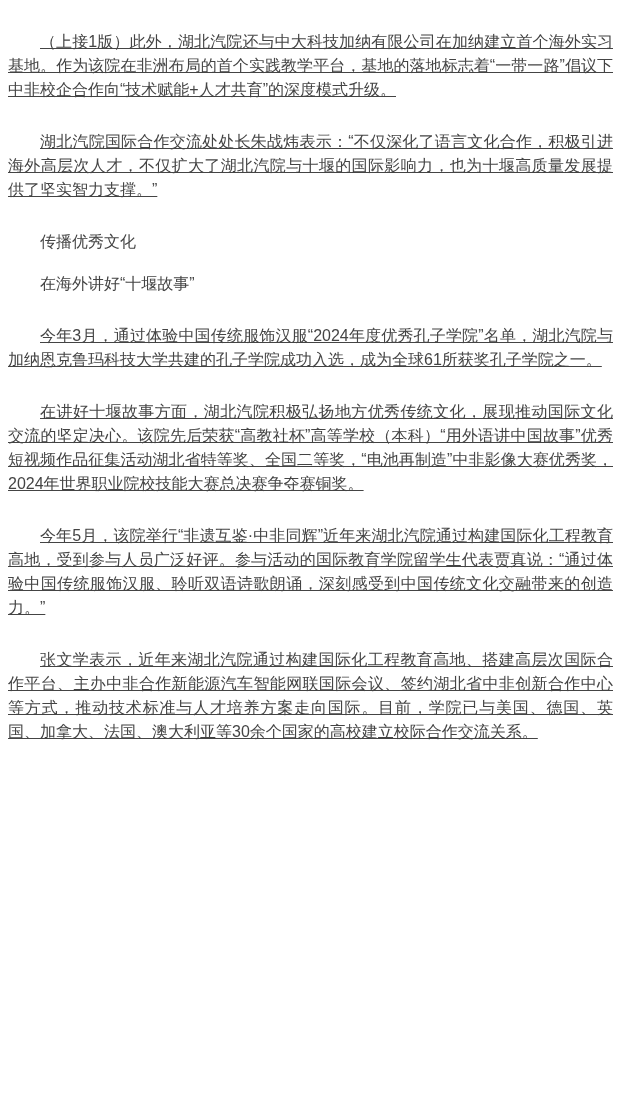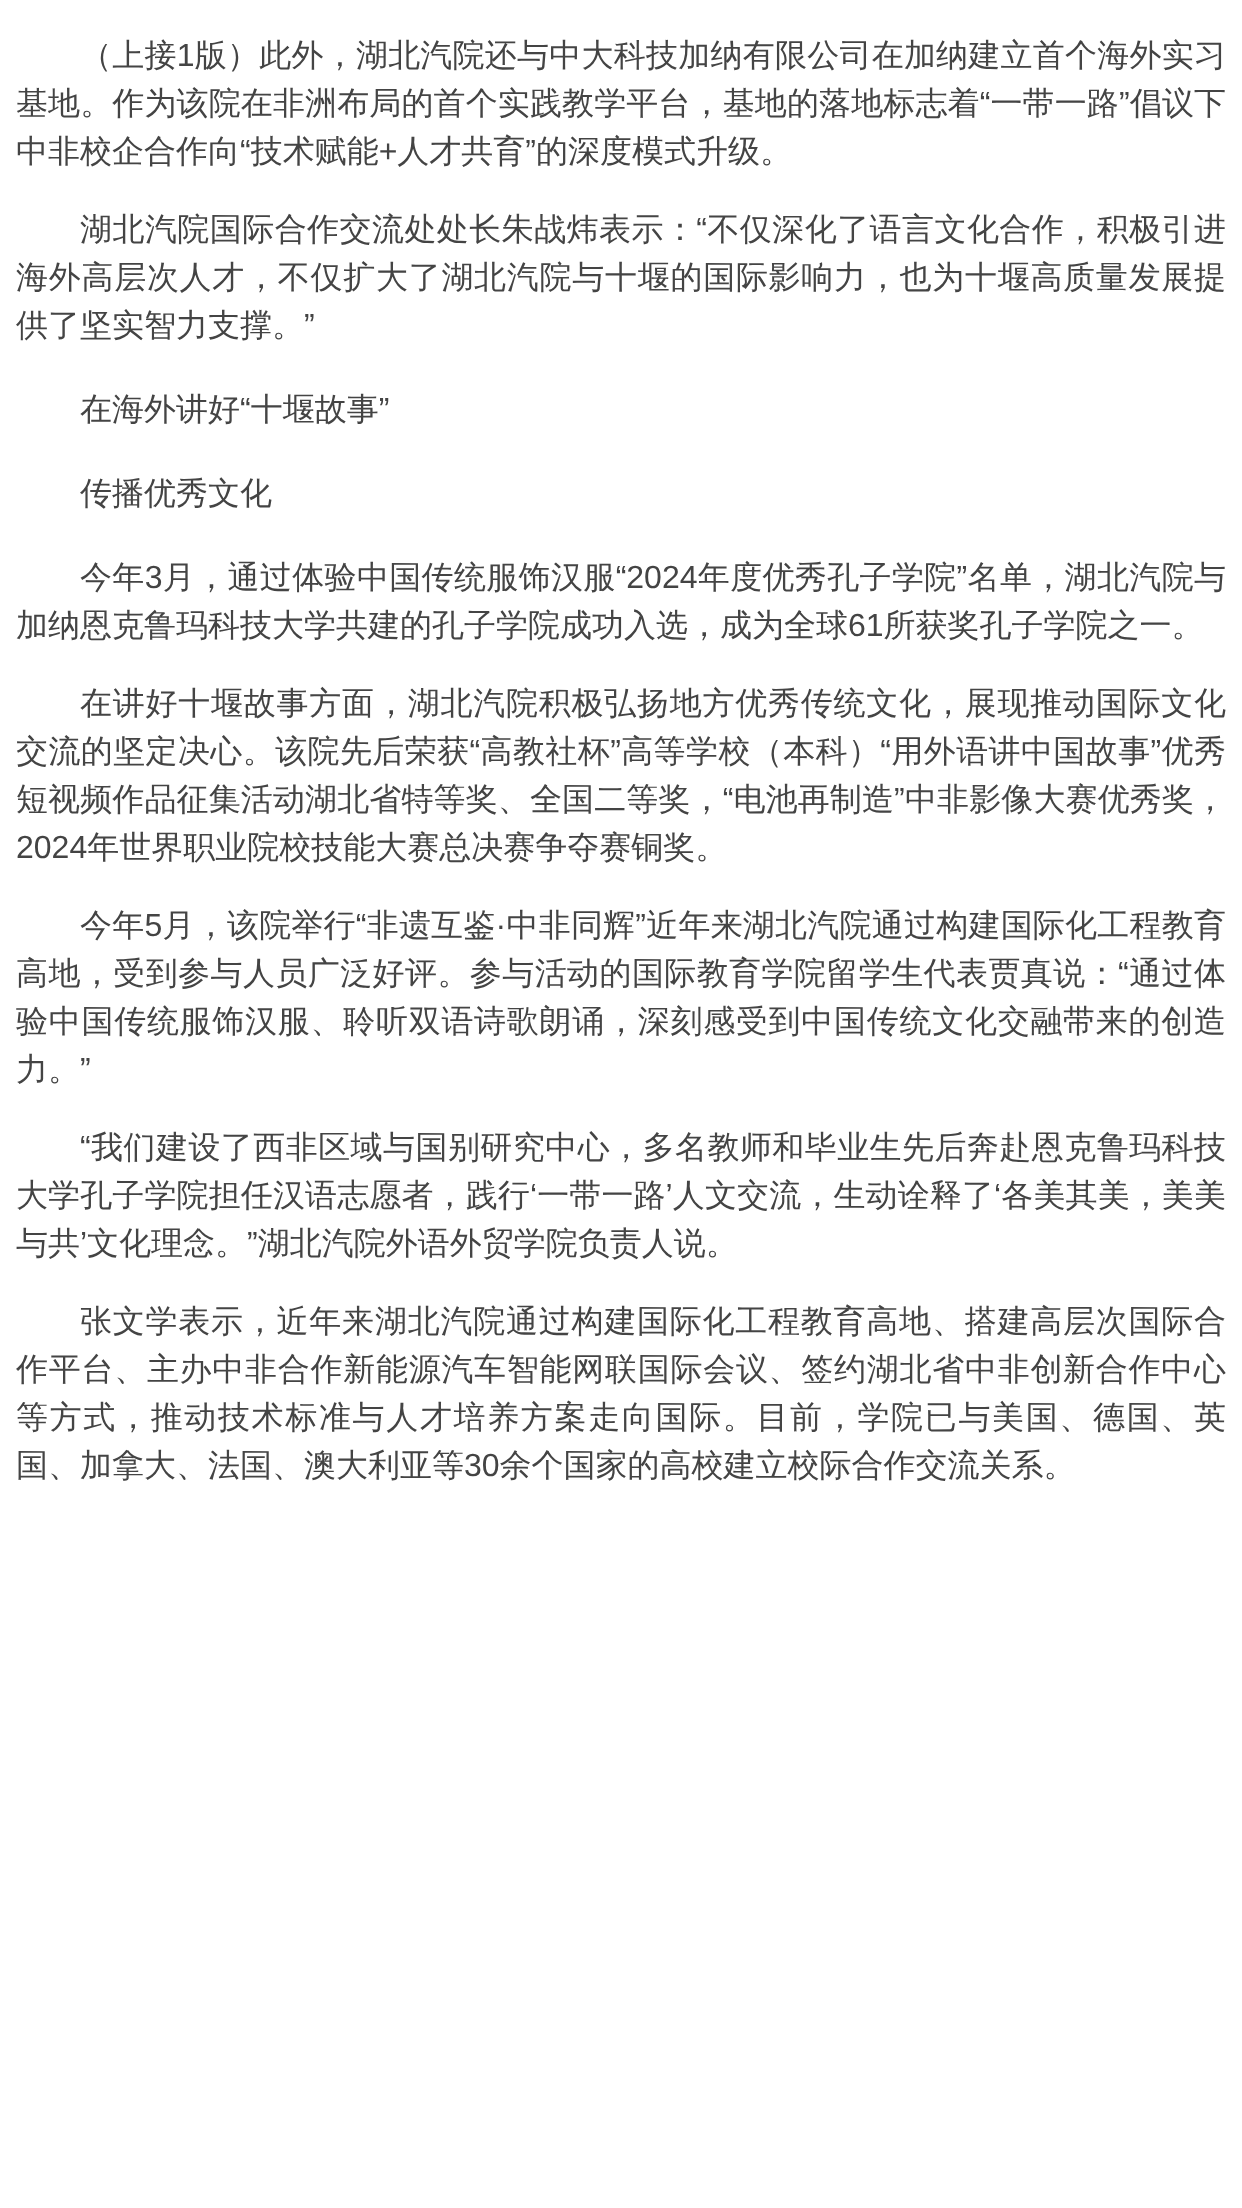--- a/index.html
+++ b/index.html
@@ -13,43 +13,43 @@
     box-sizing: border-box;
     font-family: "Liberation Sans", sans-serif;
     color: #444444;
   }
   .article-body {
     box-sizing: border-box;
     width: 621px;
     padding: 2px 8px 6px 8px;
   }
   .para {
-    margin: 15px 0;
+    margin: 28px 0;
     font-size: 16px;
     line-height: 24px;
     text-indent: 2em;
     text-align: justify;
     word-break: break-all;
+    text-decoration: underline;
   }
   .intertitle {
     margin: 18px 0;
     font-size: 16px;
     line-height: 24px;
     text-indent: 2em;
     text-align: left;
   }
 </style>
 </head>
 <body>
 
 <main class="article-body">
   <div id="paragraph-container">
       <p class="para">（上接1版）此外，湖北汽院还与中大科技加纳有限公司在加纳建立首个海外实习基地。作为该院在非洲布局的首个实践教学平台，基地的落地标志着“一带一路”倡议下中非校企合作向“技术赋能+人才共育”的深度模式升级。</p>
       <p class="para">湖北汽院国际合作交流处处长朱战炜表示：“不仅深化了语言文化合作，积极引进海外高层次人才，不仅扩大了湖北汽院与十堰的国际影响力，也为十堰高质量发展提供了坚实智力支撑。”</p>
+      <p class="intertitle">传播优秀文化</p>
       <p class="intertitle">在海外讲好“十堰故事”</p>
-      <p class="intertitle">传播优秀文化</p>
       <p class="para">今年3月，通过体验中国传统服饰汉服“2024年度优秀孔子学院”名单，湖北汽院与加纳恩克鲁玛科技大学共建的孔子学院成功入选，成为全球61所获奖孔子学院之一。</p>
       <p class="para">在讲好十堰故事方面，湖北汽院积极弘扬地方优秀传统文化，展现推动国际文化交流的坚定决心。该院先后荣获“高教社杯”高等学校（本科）“用外语讲中国故事”优秀短视频作品征集活动湖北省特等奖、全国二等奖，“电池再制造”中非影像大赛优秀奖，2024年世界职业院校技能大赛总决赛争夺赛铜奖。</p>
       <p class="para">今年5月，该院举行“非遗互鉴·中非同辉”近年来湖北汽院通过构建国际化工程教育高地，受到参与人员广泛好评。参与活动的国际教育学院留学生代表贾真说：“通过体验中国传统服饰汉服、聆听双语诗歌朗诵，深刻感受到中国传统文化交融带来的创造力。”</p>
-      <p class="para">“我们建设了西非区域与国别研究中心，多名教师和毕业生先后奔赴恩克鲁玛科技大学孔子学院担任汉语志愿者，践行‘一带一路’人文交流，生动诠释了‘各美其美，美美与共’文化理念。”湖北汽院外语外贸学院负责人说。</p>
       <p class="para">张文学表示，近年来湖北汽院通过构建国际化工程教育高地、搭建高层次国际合作平台、主办中非合作新能源汽车智能网联国际会议、签约湖北省中非创新合作中心等方式，推动技术标准与人才培养方案走向国际。目前，学院已与美国、德国、英国、加拿大、法国、澳大利亚等30余个国家的高校建立校际合作交流关系。</p>
     </div>
 </main>
 
 </body></html>

